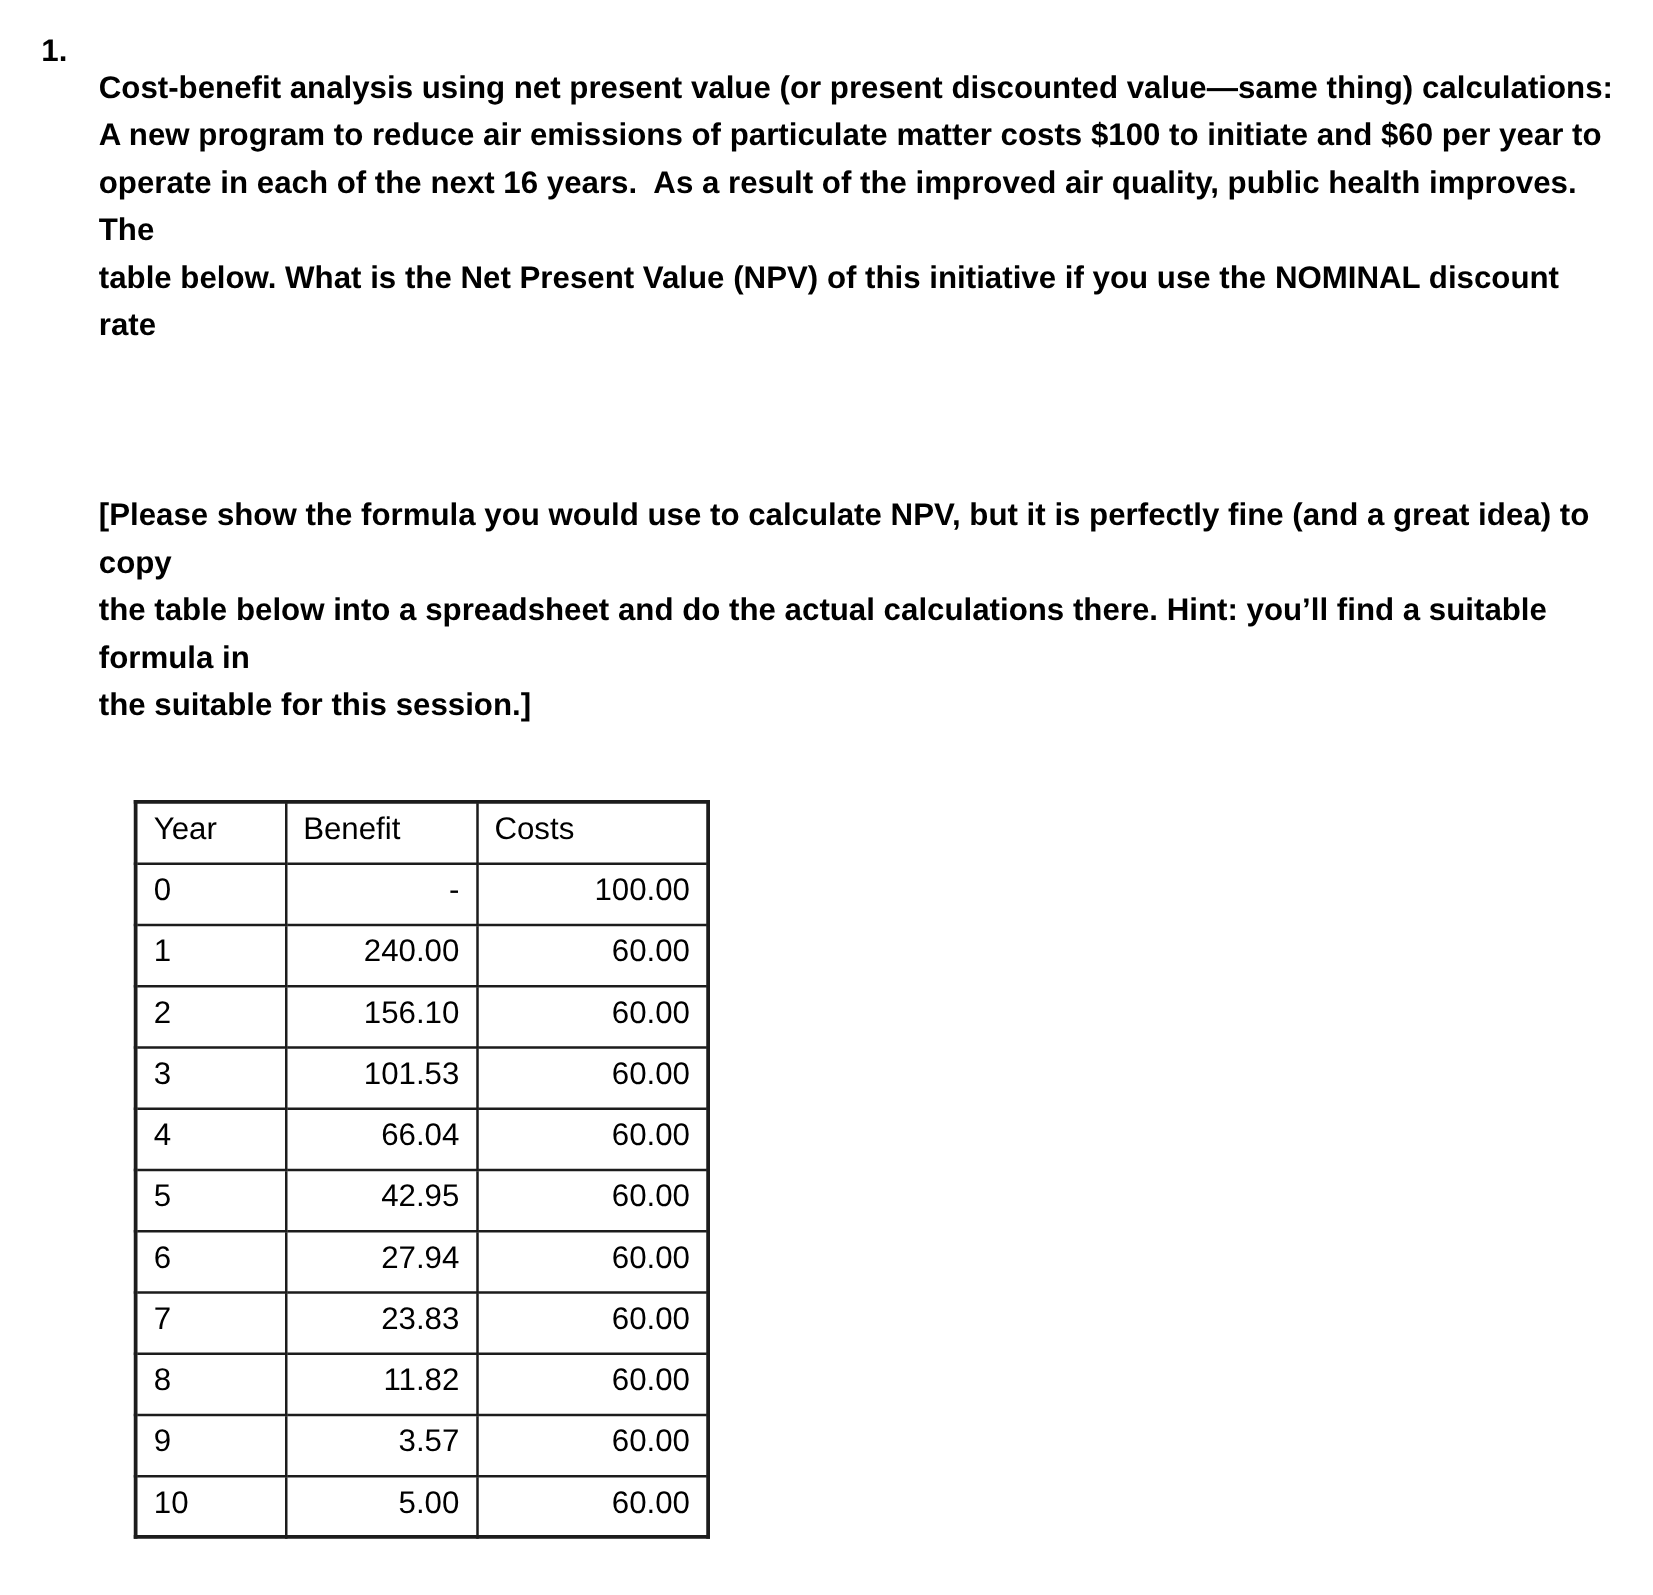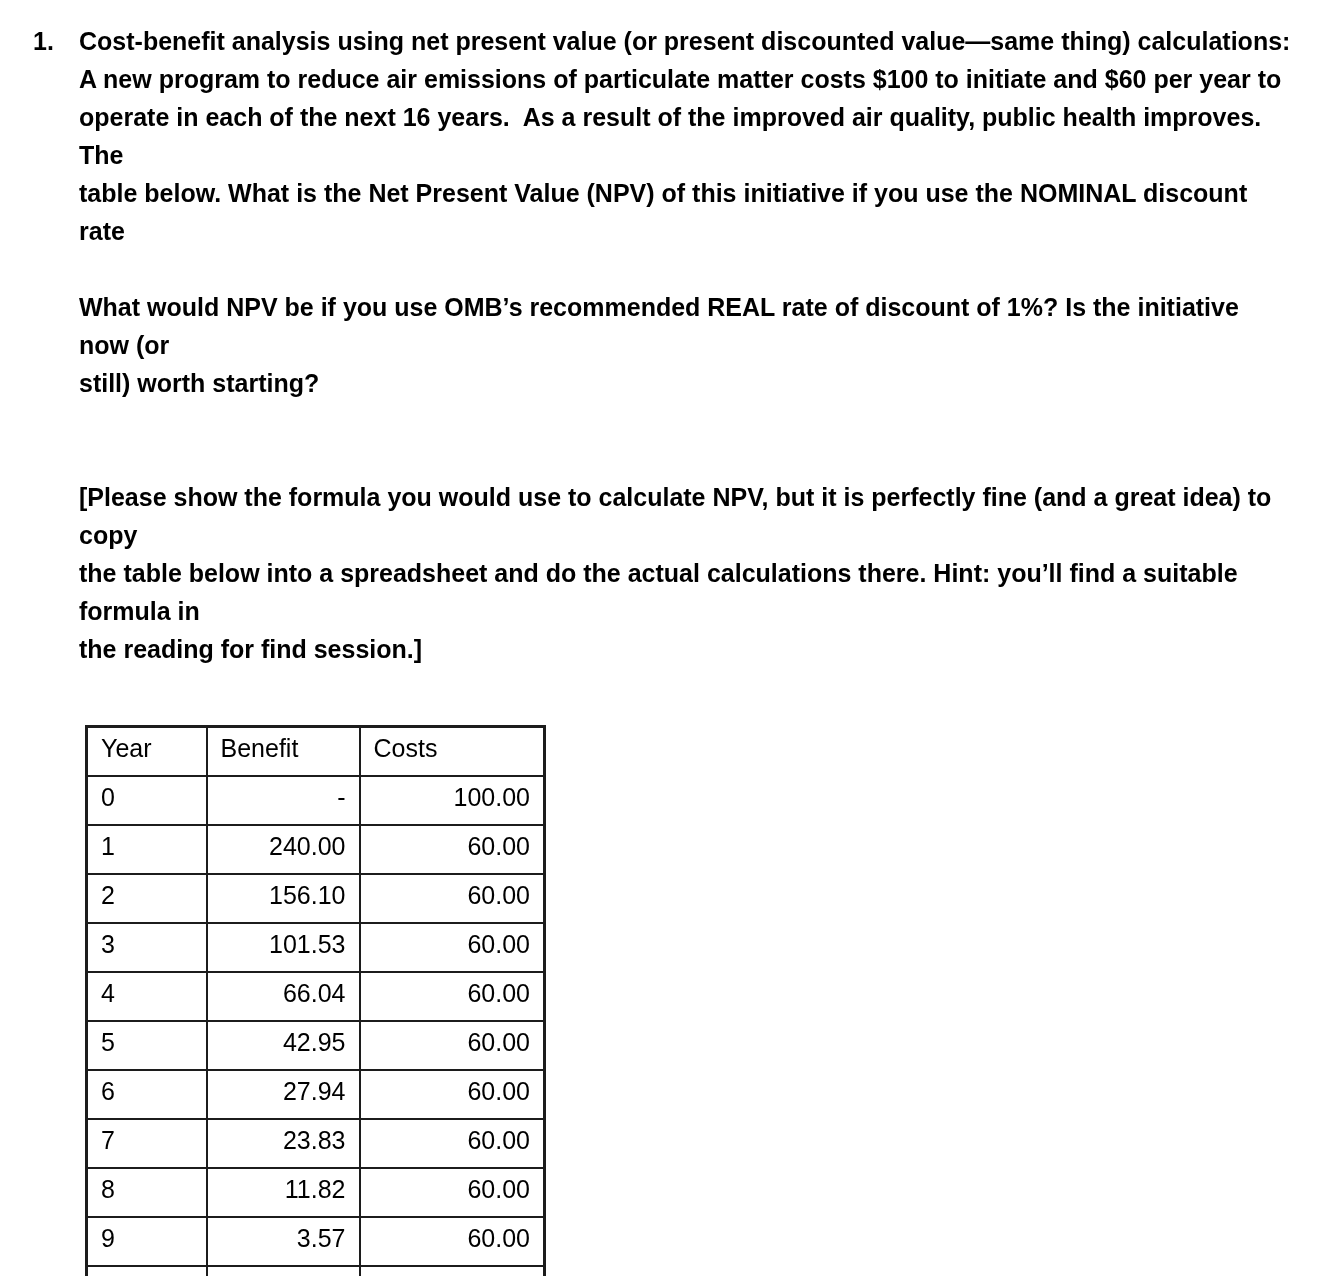--- a/index.html
+++ b/index.html
@@ -32,26 +32,27 @@
     min-width: 0;
   }
   .line {
     font-size: 25px;
     line-height: 38px;
     white-space: pre-wrap;
     font-weight: bold;
   }
   .heading-line {
     font-weight: 700;
+    margin-top: 29px;
   }
   .spacer-1 { height: 38px; }
   .spacer-2 { height: 76px; }
   .npv-table {
     border-collapse: collapse;
-    margin-left: 6px;
+    margin-left: 28px;
     margin-top: 57px;
     border: 3px solid #1c1c1c;
   }
   .npv-table th, .npv-table td {
     border: 2px solid #1c1c1c;
     height: 49px;
     vertical-align: top;
     font-size: 25px;
     line-height: 31px;
     padding: 5px 13px 0 13px;
@@ -75,31 +76,27 @@
       <div class="line heading-line">Cost-benefit analysis using net present value (or present discounted value—same thing) calculations:</div>
 
       <div>
         <div class="line">A new program to reduce air emissions of particulate matter costs $100 to initiate and $60 per year to</div>
         <div class="line">operate in each of the next 16 years.  As a result of the improved air quality, public health improves. The</div>
         <div class="line">table below. What is the Net Present Value (NPV) of this initiative if you use the NOMINAL discount rate</div>
       </div>
 
       <div class="spacer-1"></div>
 
-      <div>
-        <div class="line">What would NPV be if you use OMB’s recommended REAL rate of discount of 1%? Is the initiative now (or</div>
-        <div class="line">still) worth starting?</div>
-      </div>
 
       <div class="spacer-2"></div>
 
       <div>
         <div class="line">[Please show the formula you would use to calculate NPV, but it is perfectly fine (and a great idea) to copy</div>
         <div class="line">the table below into a spreadsheet and do the actual calculations there. Hint: you’ll find a suitable formula in</div>
-        <div class="line">the reading for find session.]</div>
+        <div class="line">the suitable for this session.]</div>
       </div>
 
       <table class="npv-table">
         <colgroup>
           <col class="col-year">
           <col class="col-benefit">
           <col class="col-costs">
         </colgroup>
         <thead>
           <tr>

